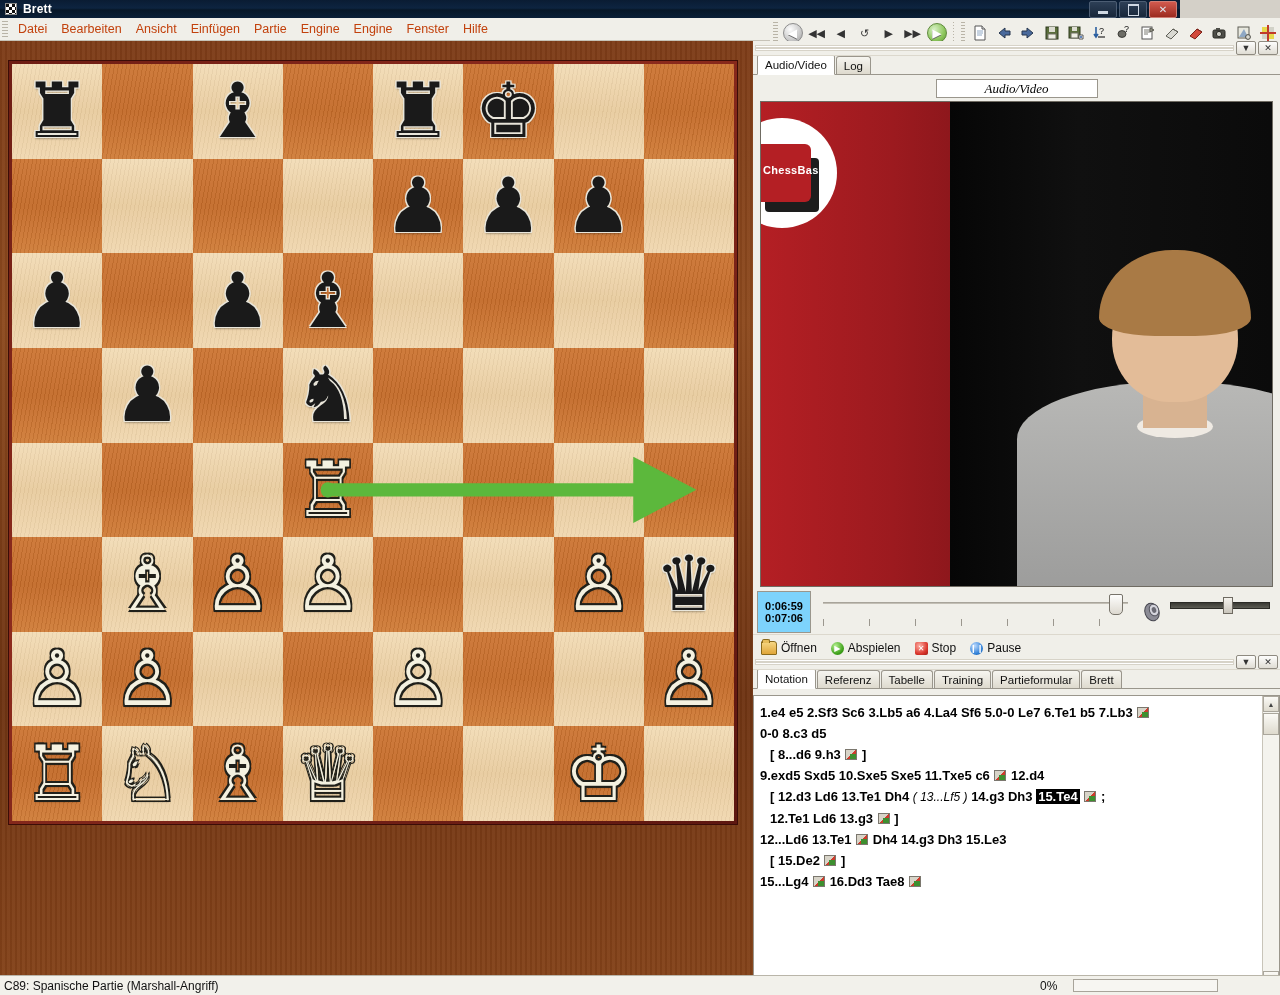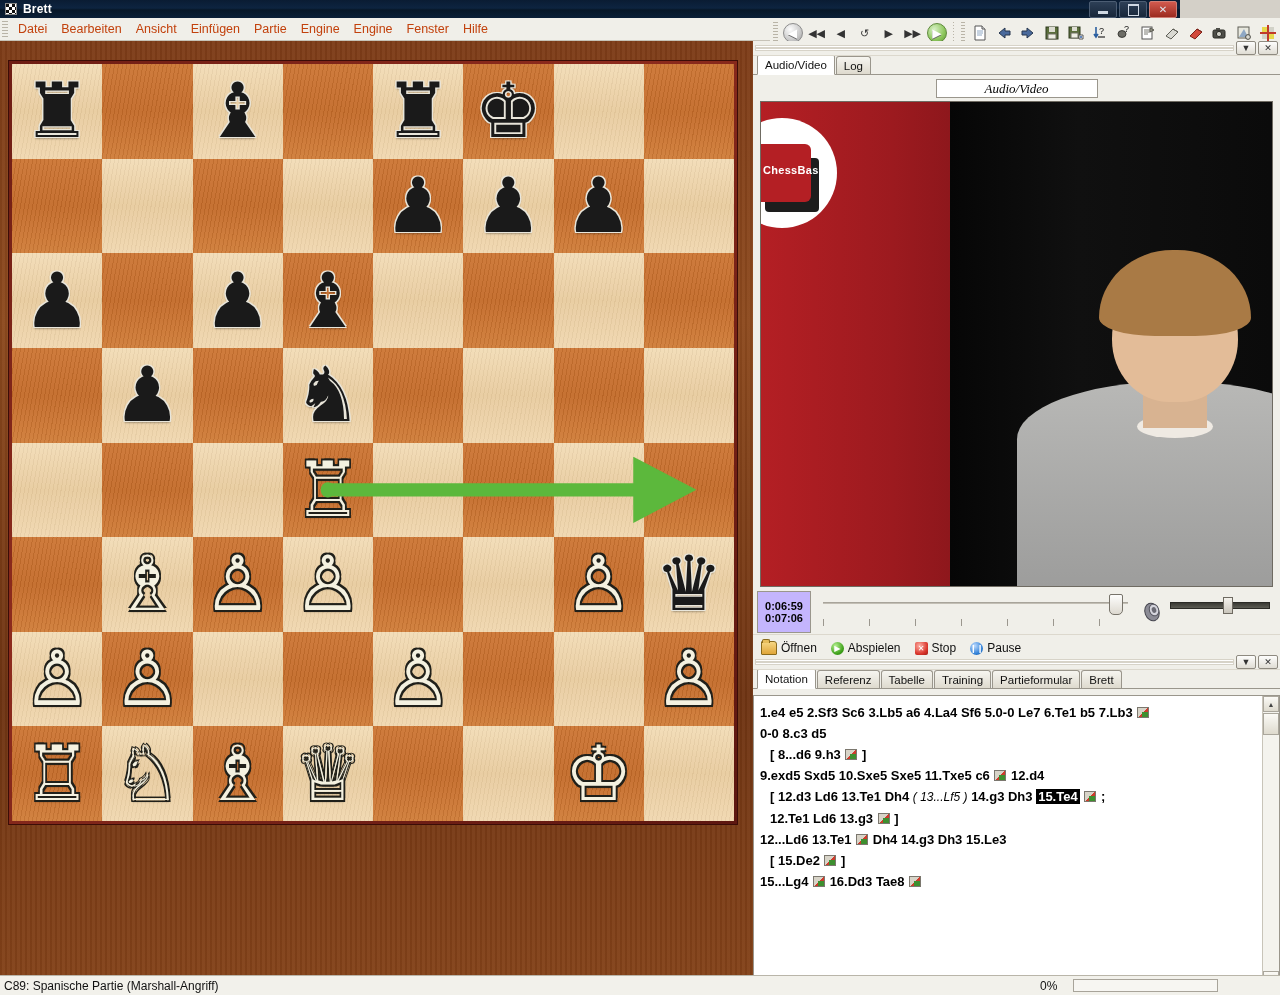--- a/index.html
+++ b/index.html
@@ -181,21 +181,21 @@
     background:#a97a45;border-radius:50% 50% 38% 38% / 82% 82% 22% 22%;
   }
   .person .collar{
     position:absolute;left:38%;top:48%;width:24%;height:7%;background:#efeae3;
     border-radius:50%;
   }
 
   
   #media-row{display:flex;align-items:center;height:47px;padding:2px 4px 0 4px;box-sizing:border-box;}
   #time-box{
-    width:52px;height:40px;border:1px solid #9a968c;background:#c4b5fd;
+    width:52px;height:40px;border:1px solid #9a968c;background:#7dd3fc;
     display:flex;flex-direction:column;justify-content:center;align-items:center;
     font-size:11px;font-weight:bold;color:#000;margin-right:6px;
   }
   #seek-wrap{flex:1;position:relative;height:40px;}
   #seek-track{position:absolute;left:6px;right:6px;top:10px;height:2px;
     background:linear-gradient(to bottom,#9b978e,#cfcbc1);}
   #seek-thumb{position:absolute;top:2px;width:12px;height:19px;
     background:linear-gradient(to bottom,#fdfdfc,#ddd9d0);
     border:1px solid #77736a;border-radius:2px 2px 5px 5px;}
   #seek-ticks{position:absolute;left:6px;right:6px;top:27px;height:7px;

